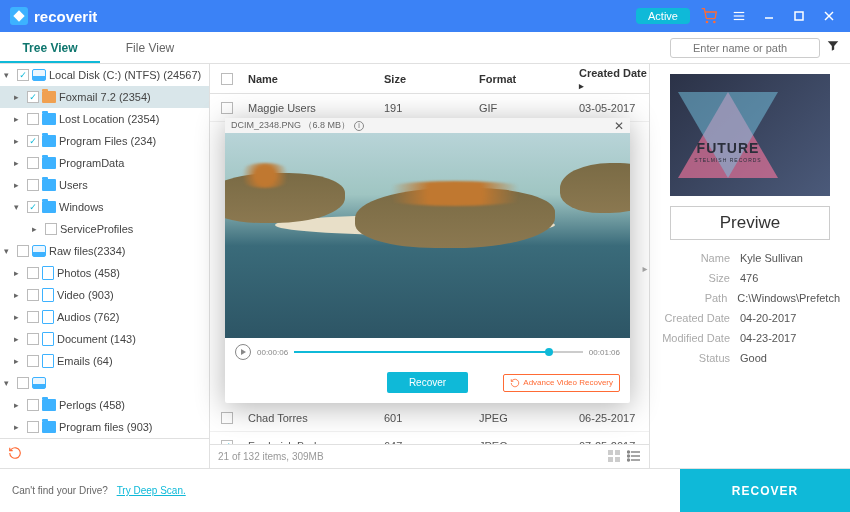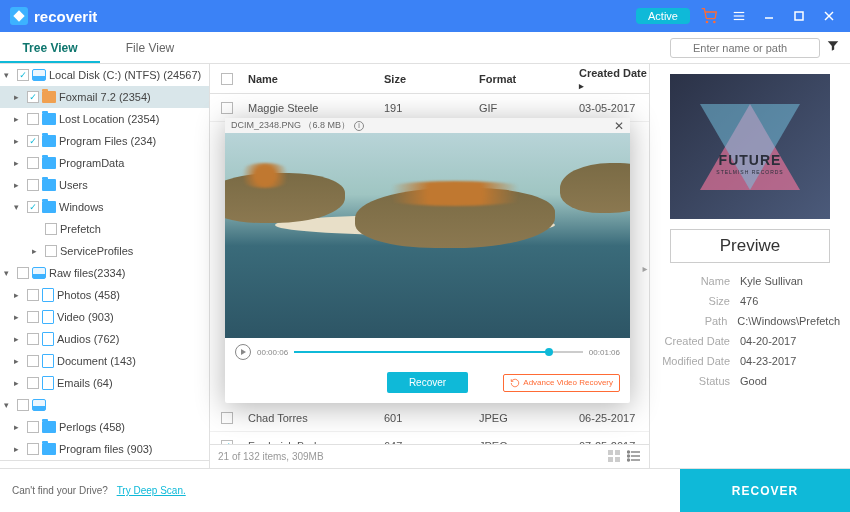--- a/index.html
+++ b/index.html
@@ -47,21 +47,21 @@
 .col-name { width:140px; padding-left:4px; }
 .col-size { width:95px; }
 .col-fmt { width:100px; }
 .col-date { flex:1; }
 .row { display:flex; height:28px; align-items:center; border-bottom:1px solid #f0f0f0; font-size:11px; color:#555; }
 .table-body { flex:1; overflow:hidden; }
 .status-line { height:24px; border-top:1px solid #e0e0e0; display:flex; align-items:center; padding:0 8px; font-size:10px; color:#999; }
 .status-line .view-icons { margin-left:auto; display:flex; gap:6px; }
 
 .preview { width:200px; padding:10px; overflow:hidden; }
-.thumb { width:160px; height:145px; margin:0 auto 10px; background:linear-gradient(135deg,#2b3247,#4b5a7a); position:relative; display:flex; align-items:center; justify-content:center; }
+.thumb { width:160px; height:122px; margin:0 auto 10px; background:linear-gradient(135deg,#2b3247,#4b5a7a); position:relative; display:flex; align-items:center; justify-content:flex-start;padding-left:8px; }
 .thumb-tri { width:100px; height:100px; position:relative; }
 .tri { position:absolute; width:0; height:0; border-style:solid; }
 .t1 { border-width:0 50px 86px 50px; border-color:transparent transparent rgba(255,120,160,0.6) transparent; left:0; top:7px; }
 .t2 { border-width:86px 50px 0 50px; border-color:rgba(120,200,230,0.5) transparent transparent transparent; left:0; top:7px; }
 .future-txt { position:absolute; color:#2b2f3b; font-weight:800; font-size:14px; letter-spacing:1px; top:55px; width:100%; text-align:center; }
 .future-sub { position:absolute; color:#2b2f3b; font-size:5px; top:72px; width:100%; text-align:center; letter-spacing:1px; }
 .preview-btn { width:160px; margin:0 auto 12px; border:1px solid #ccc; text-align:center; padding:6px 0; cursor:pointer; font-size:17px; display:block; }
 .meta { font-size:11px; }
 .meta-row { display:flex; margin-bottom:8px; }
 .meta-k { width:80px; text-align:right; color:#aaa; padding-right:10px; }
@@ -197,25 +197,20 @@
           <span class="fold-icon"></span>
           <span>Users</span>
         </div>
         <div class="tree-item d1">
           <span class="chev">▾</span>
           <span class="cb ck"></span>
           <span class="fold-icon"></span>
           <span>Windows</span>
         </div>
         <div class="tree-item d2">
-          <span class="chev"></span>
-          <span class="cb"></span>
-          <span>Prefetch</span>
-        </div>
-        <div class="tree-item d2">
           <span class="chev">▸</span>
           <span class="cb"></span>
           <span>ServiceProfiles</span>
         </div>
         <div class="tree-item d0">
           <span class="chev">▾</span>
           <span class="cb"></span>
           <span class="disk-icon"></span>
           <span>Raw files(2334)</span>
         </div>
@@ -284,21 +279,21 @@
       <div class="col-name">Name</div>
       <div class="col-size">Size</div>
       <div class="col-fmt">Format</div>
       <div class="col-date"><span>Created Date</span> <span style="font-size:9px">▸</span></div>
     </div>
     <div class="table-body" id="rows-container">
         <div class="row">
           <div class="col-chk">
             <span class="cb"></span>
           </div>
-          <div class="col-name">Maggie Steele</div>
+          <div class="col-name">Maggie Users</div>
           <div class="col-size">191</div>
           <div class="col-fmt">GIF</div>
           <div class="col-date">03-05-2017</div>
         </div>
         <div style="height: 282px;"></div>
         <div class="row">
           <div class="col-chk">
             <span class="cb"></span>
           </div>
           <div class="col-name">Chad Torres</div>

